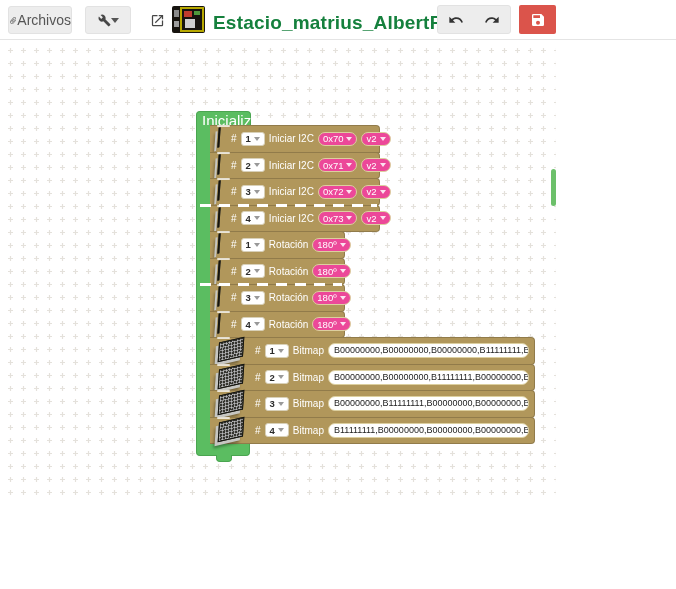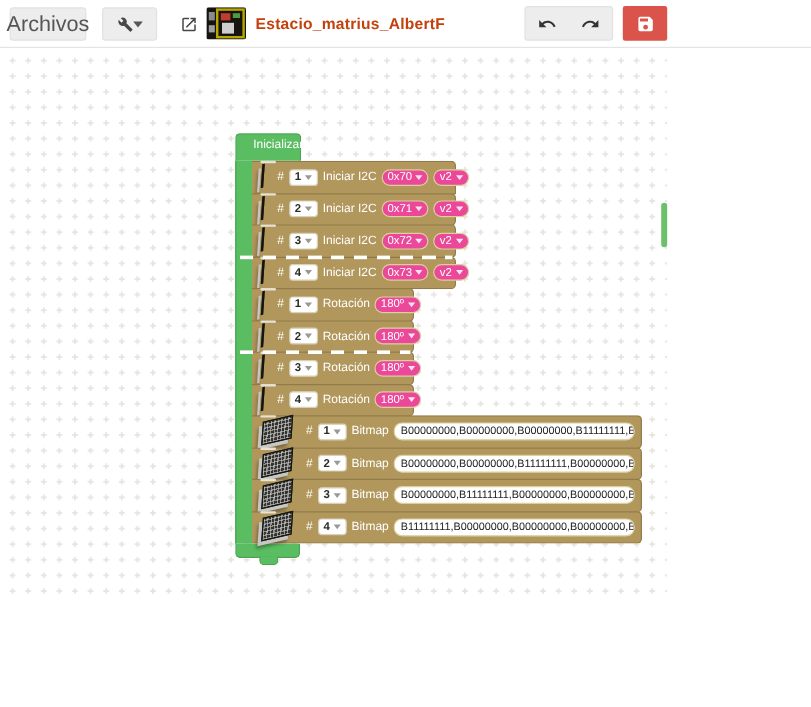--- a/index.html
+++ b/index.html
@@ -4,47 +4,47 @@
 <style>
   * { margin:0; padding:0; box-sizing:border-box; }
   html,body { width:676px; height:589px; background:#fff; overflow:hidden;
               font-family:"Liberation Sans", sans-serif; }
 
   
   .toolbar { position:relative; width:676px; height:40px; background:#fff;
              border-bottom:1px solid #e4e4e4; }
   .tb-btn { position:absolute; top:6px; height:28px; display:flex; align-items:center;
             justify-content:center; gap:0; background:#ededed; border:1px solid #e2e2e2;
-            border-radius:3px; color:#555; font-size:18px; cursor:pointer; }
+            border-radius:3px; color:#555; font-size:14px; cursor:pointer; }
   .tb-plain { background:#fff; border:none; }
   .caret-sm { width:0; height:0; border-left:4px solid transparent;
               border-right:4px solid transparent; border-top:5px solid #555; }
   .logo { position:absolute; left:172px; top:6px; width:33px; height:27px; }
-  .app-title { position:absolute; left:213px; top:12px; font-size:13px; font-weight:bold;
-               color:#c2410c; letter-spacing:.2px; }
+  .app-title { position:absolute; left:213px; top:12px; font-size:19px; font-weight:bold;
+               color:#15803d; letter-spacing:.2px; }
   .undo-group { position:absolute; left:437px; top:5px; width:74px; height:29px;
                 background:#ededed; border:1px solid #e2e2e2; border-radius:3px;
                 display:flex; }
   .undo-group .half { flex:1; display:flex; align-items:center; justify-content:center;
                       cursor:pointer; }
   .save-btn { position:absolute; left:519px; top:5px; width:37px; height:29px;
               background:#db544b; border-radius:2px; display:flex; align-items:center;
               justify-content:center; cursor:pointer; }
 
   
   .canvas { position:relative; width:676px; height:548px; background:#fff; }
   .grid-svg { position:absolute; left:4px; top:4px; }
   .vscroll { position:absolute; left:551px; top:129px; width:5px; height:37px;
              background:#6cc06a; border-radius:3px; }
 
   
   .c-wrap { position:absolute; left:196px; top:71px; }
-  .c-head { width:55px; height:23px; background:#5bbd61; border:1px solid #4aa550;
-            border-bottom:none; border-radius:4px 4px 0 0; color:#fff; font-size:10px;
-            line-height:17px; padding-left:14px; }
+  .c-head { width:55px; height:14px; background:#5bbd61; border:1px solid #4aa550;
+            border-bottom:none; border-radius:4px 4px 0 0; color:#fff; font-size:15px;
+            line-height:17px; padding-left:5px; }
   .c-body { display:flex; }
   .c-spine { width:14px; background:#5bbd61; border-left:1px solid #4aa550;
              align-self:stretch; }
   .rows { display:flex; flex-direction:column; }
   .c-foot { width:54px; height:12px; background:#5bbd61; border:1px solid #4aa550;
             border-top:none; border-radius:0 0 4px 4px; }
   .c-bump { width:16px; height:7px; background:#5bbd61; border:1px solid #4aa550;
             border-top:none; border-radius:0 0 4px 4px; margin-left:20px; margin-top:-1px; }
 
   

